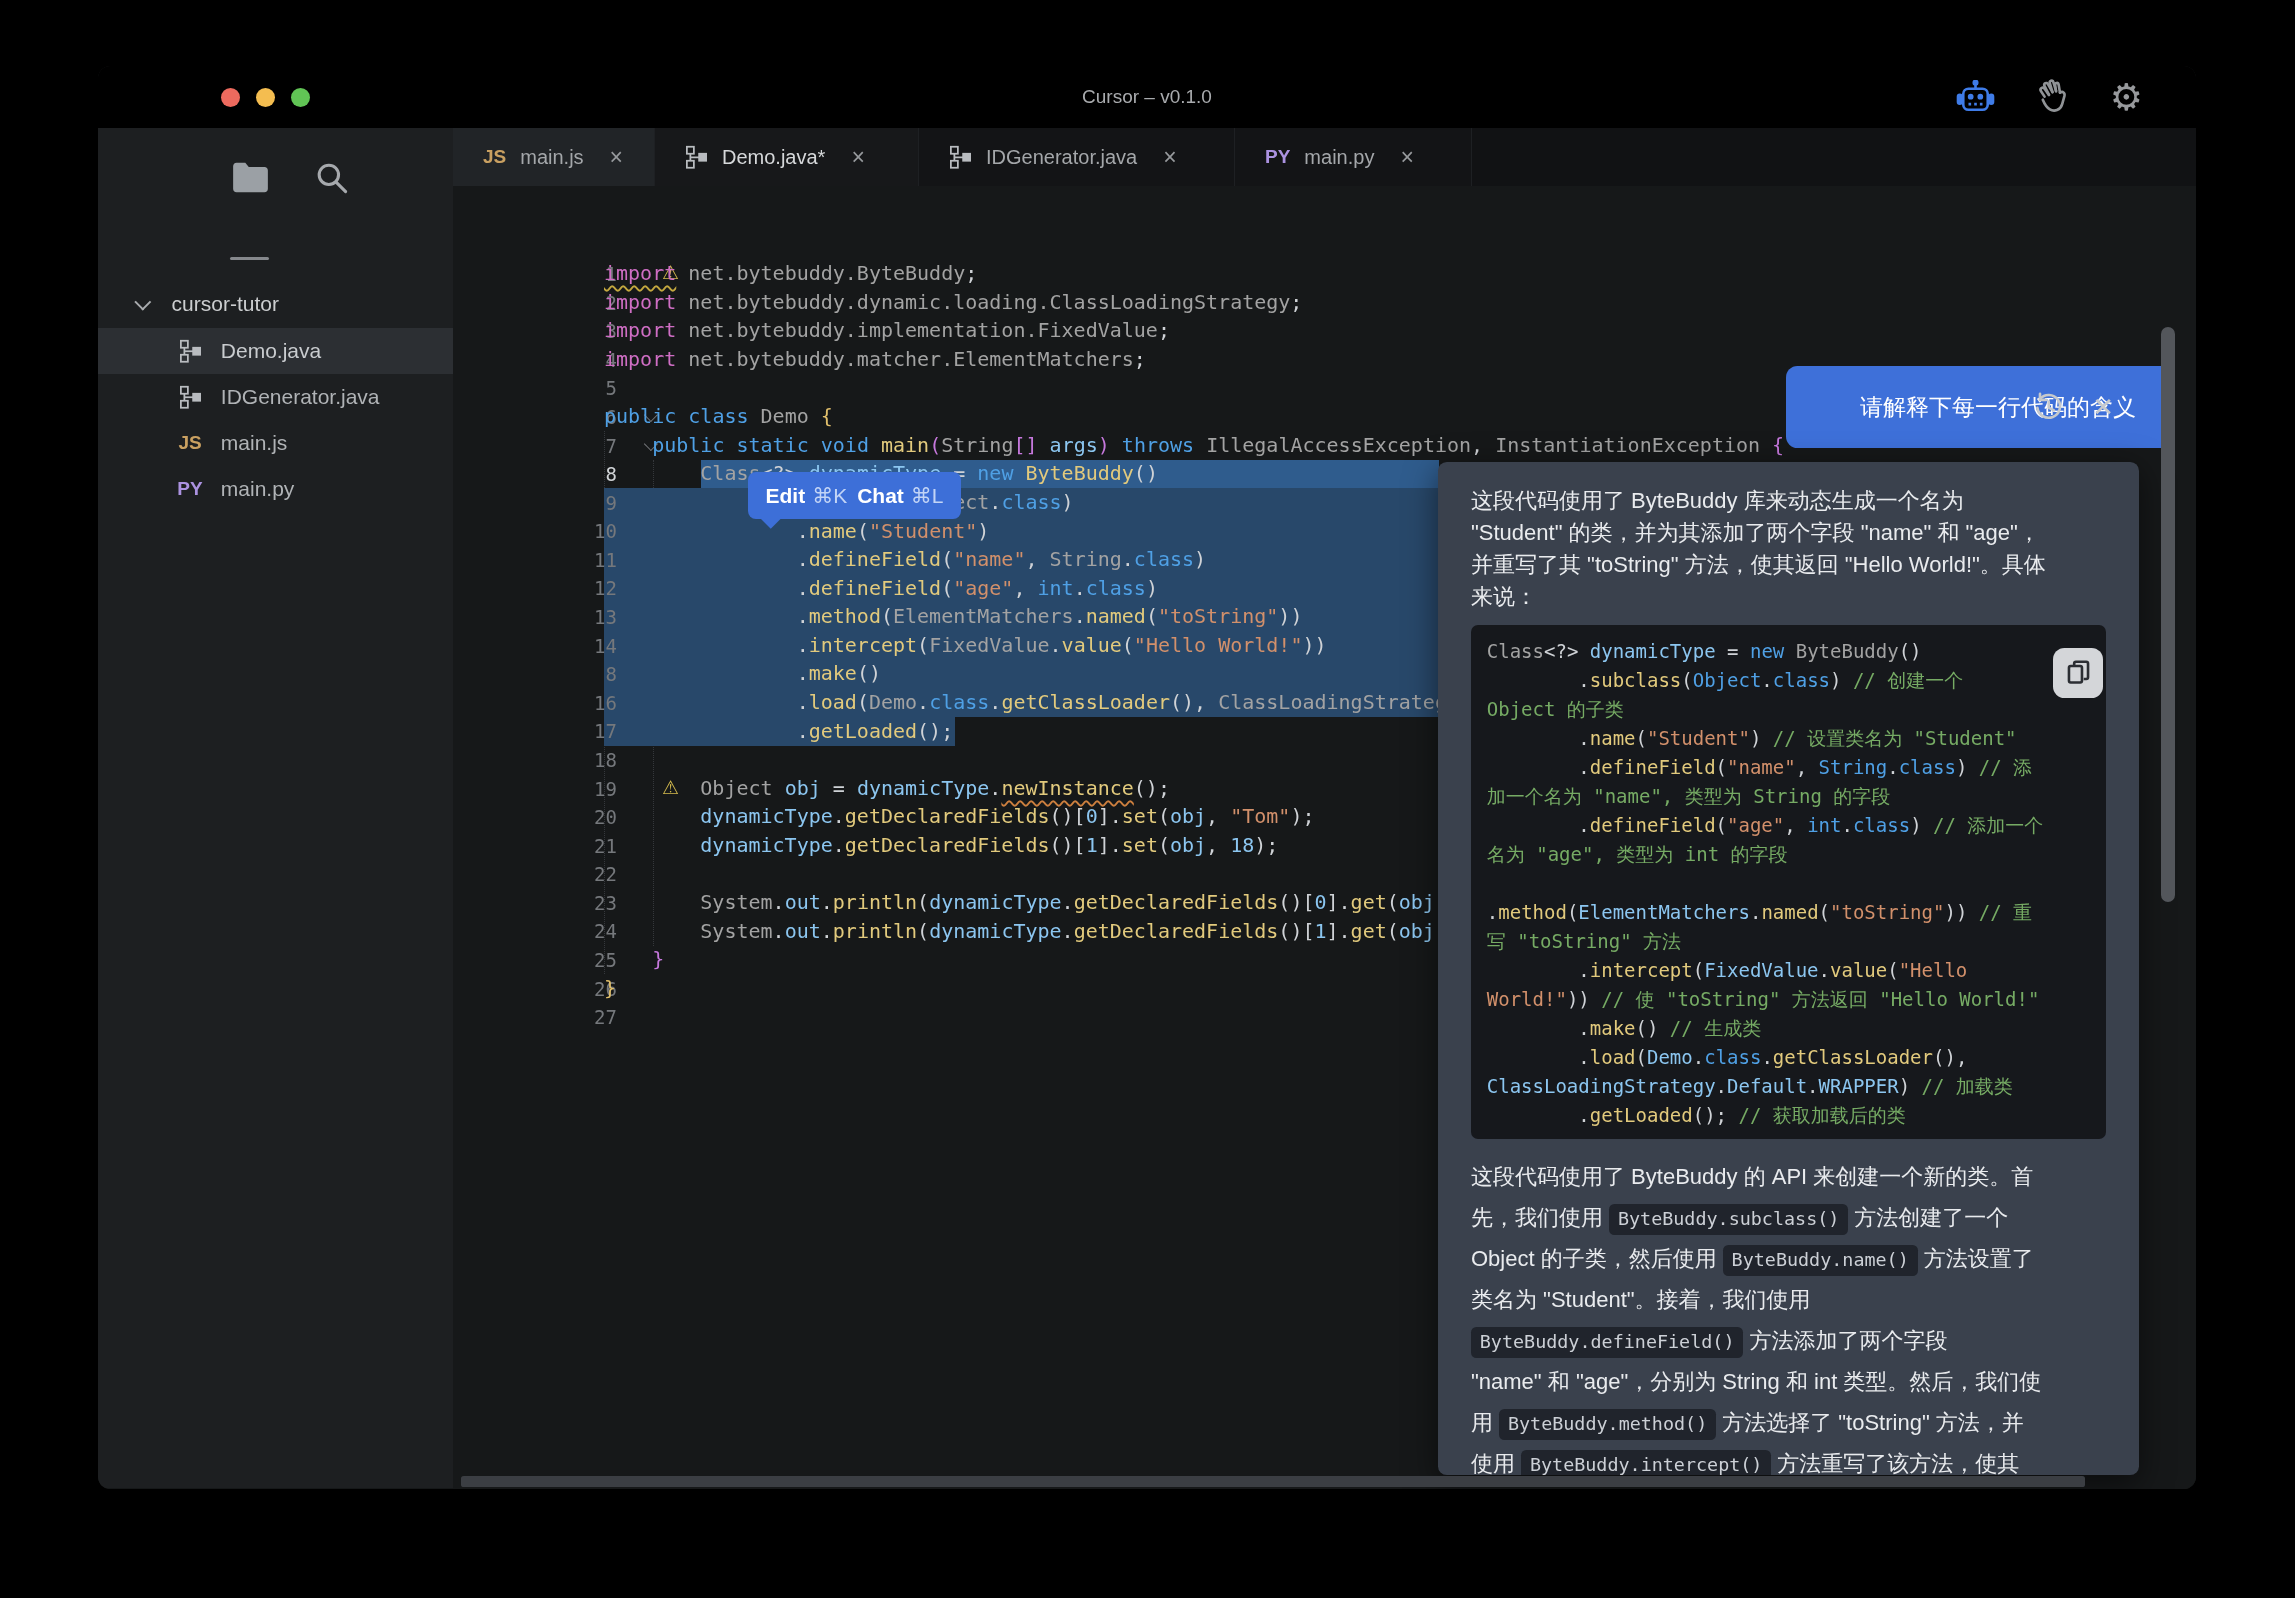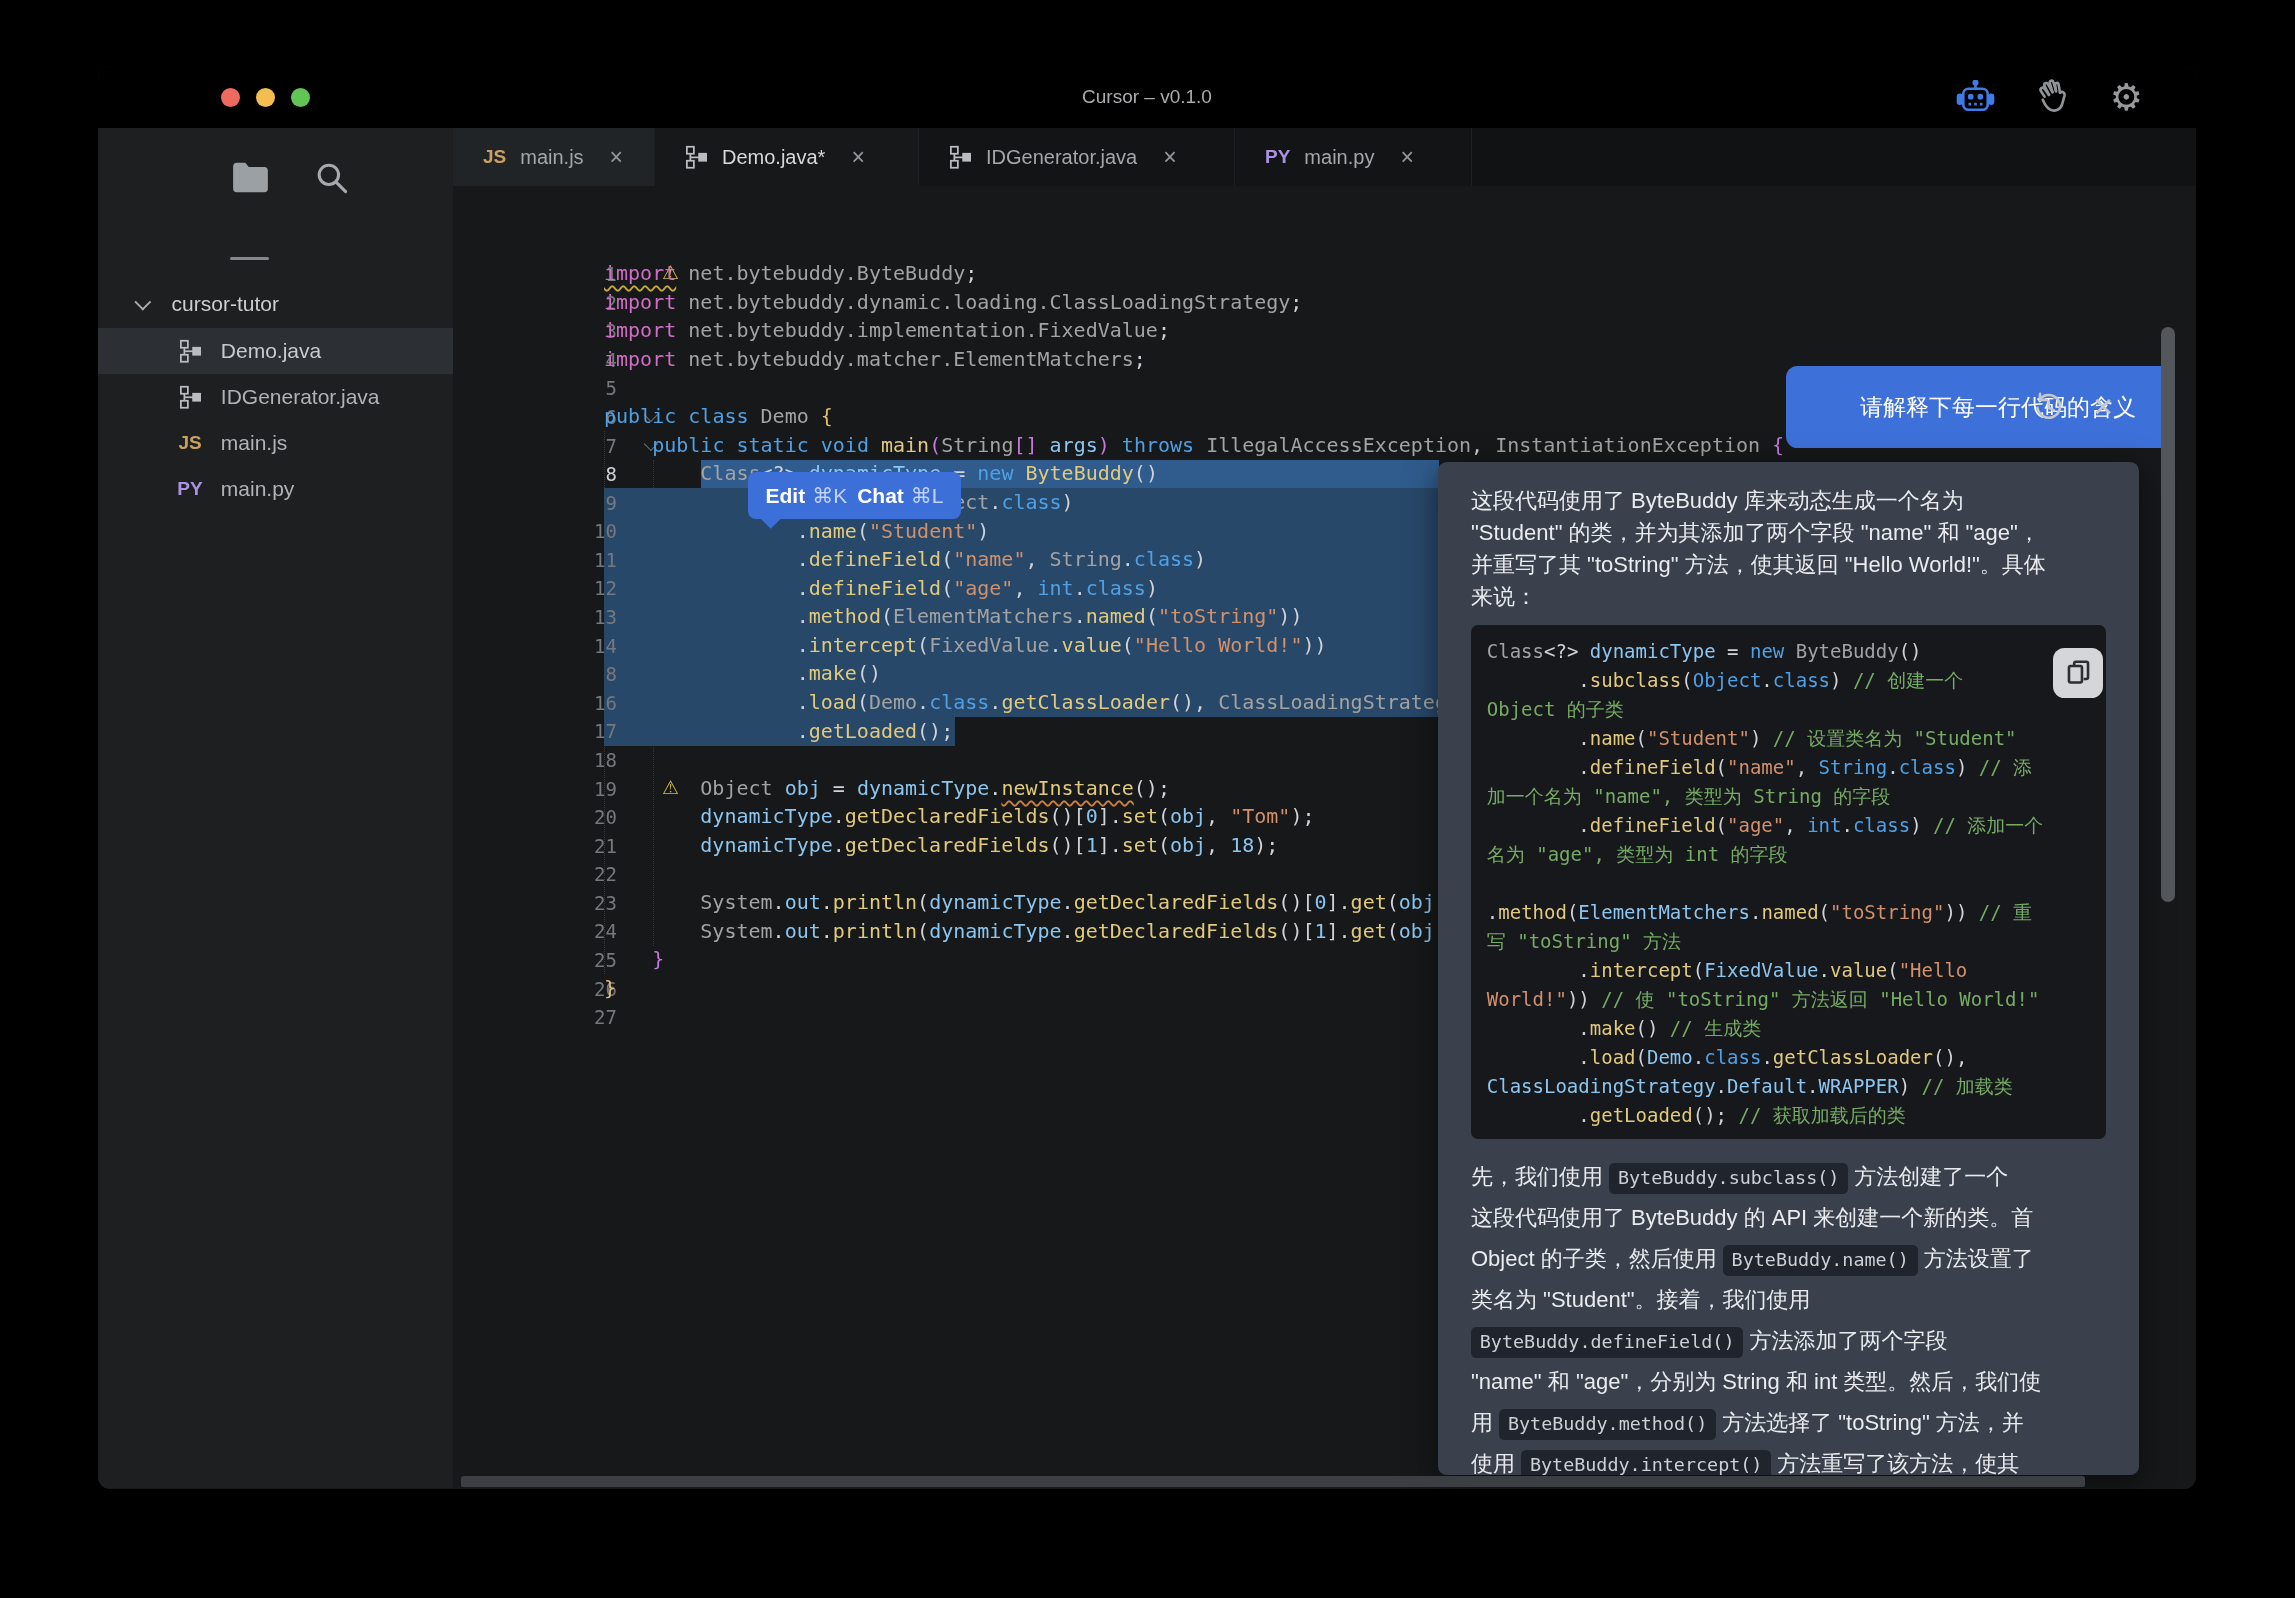--- a/index.html
+++ b/index.html
@@ -376,22 +376,22 @@
       </div>
       <div class="copybtn">
         <svg width="23" height="26" viewBox="0 0 26 30">
             <g fill="none" stroke="#2b2e33" stroke-width="3">
           <rect x="2" y="7" width="15" height="19" rx="2"></rect>
               <path d="M8 7 V4 a2 2 0 0 1 2-2 h12 a2 2 0 0 1 2 2 v16 a2 2 0 0 1-2 2 h-3"></path>
             </g>
           </svg>
       </div>
       <div class="para para2" id="panel-body" style="top:694px;">
+          <div class="pline">这段代码使用了 ByteBuddy 的 API 来创建一个新的类。首</div>
           <div class="pline">先，我们使用 <span class="chip">ByteBuddy.subclass()</span> 方法创建了一个</div>
-          <div class="pline">这段代码使用了 ByteBuddy 的 API 来创建一个新的类。首</div>
           <div class="pline">Object 的子类，然后使用 <span class="chip">ByteBuddy.name()</span> 方法设置了</div>
           <div class="pline">类名为 "Student"。接着，我们使用</div>
           <div class="pline"><span class="chip">ByteBuddy.defineField()</span> 方法添加了两个字段</div>
           <div class="pline">"name" 和 "age"，分别为 String 和 int 类型。然后，我们使</div>
           <div class="pline">用 <span class="chip">ByteBuddy.method()</span> 方法选择了 "toString" 方法，并</div>
           <div class="pline">使用 <span class="chip">ByteBuddy.intercept()</span> 方法重写了该方法，使其</div>
         </div>
     </div>
 
     <div class="vscroll"></div>

